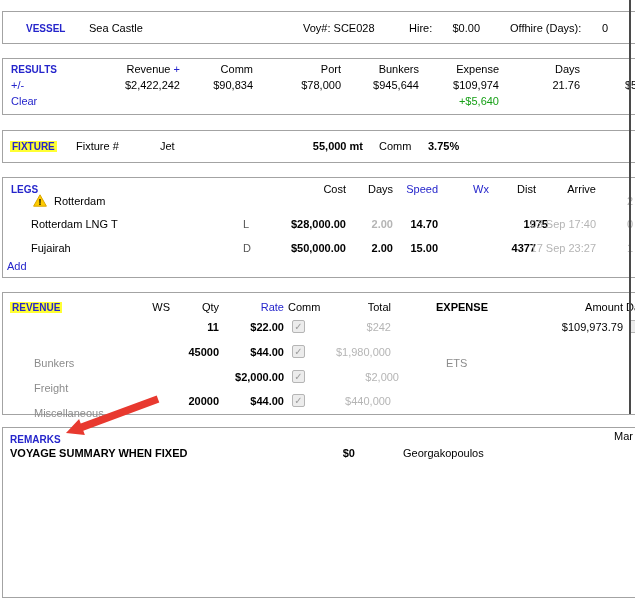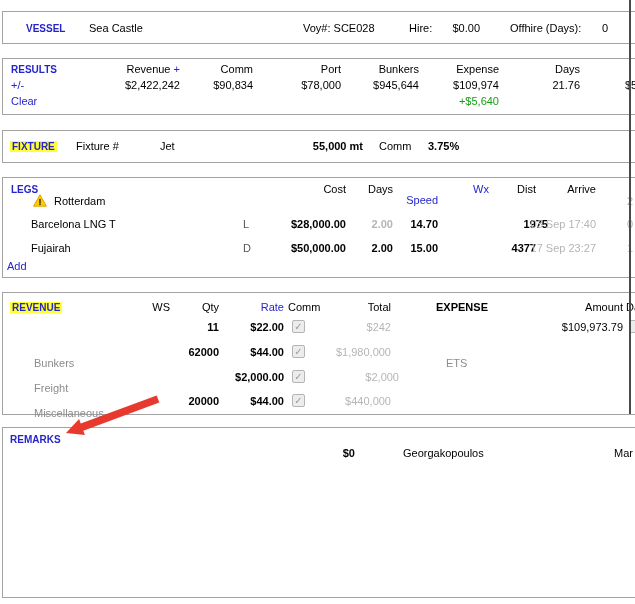--- a/index.html
+++ b/index.html
@@ -66,38 +66,38 @@
     <span class="cell" style="left:376px;top:9px;">Comm</span>
     <span class="cell bold" style="left:425px;top:9px;">3.75%</span>
     <span class="cell gray" style="left:486px;top:9px;">BP</span>
     <span class="cell gray" style="left:569px;top:9px;">Braemar</span>
   </div>
 
   <div class="panel" style="top:177px;height:101px;">
     <span class="cell sec" style="left:8px;top:5px;">LEGS</span>
     <span class="cell" style="left:268px;top:5px;"><span class="r">Cost</span></span>
     <span class="cell" style="left:315px;top:5px;"><span class="r">Days</span></span>
-    <span class="cell blue" style="left:360px;top:5px;margin-top:11px;"><span class="r">Speed</span></span>
+    <span class="cell blue" style="left:360px;top:5px;"><span class="r">Speed</span></span>
     <span class="cell blue" style="left:470px;top:5px;">Wx</span>
     <span class="cell" style="left:458px;top:5px;"><span class="r">Dist</span></span>
     <span class="cell" style="left:518px;top:5px;"><span class="r">Arrive</span></span>
 
     <div>
       <span class="cell" style="left:30px;top:16px;">
         <svg width="14" height="13" viewBox="0 0 14 13">
             <polygon points="7,0.8 13.4,12.2 0.6,12.2" fill="#ffcc00" stroke="#d9a400" stroke-width="1"></polygon>
             <text x="7" y="10.5" font-size="9" font-weight="bold" text-anchor="middle" fill="#000">!</text>
           </svg>
       </span>
       <span class="cell" style="left:51px;top:17px;">Rotterdam</span>
       <span class="cell lgray" style="left:624px;top:17px;">2</span>
     </div>
 
     <div>
-      <span class="cell" style="left:28px;top:40px;">Barcelona LNG T</span>
+      <span class="cell" style="left:28px;top:40px;">Rotterdam LNG T</span>
       <span class="cell" style="left:240px;top:40px;color:#555;">L</span>
       <span class="cell bold" style="left:268px;top:40px;"><span class="r">$28,000.00</span></span>
       <span class="cell bold lgray" style="left:315px;top:40px;"><span class="r">2.00</span></span>
       <span class="cell bold" style="left:360px;top:40px;"><span class="r">14.70</span></span>
       <span class="cell bold" style="left:470px;top:40px;"><span class="r">1975</span></span>
       <span class="cell lgray" style="left:518px;top:40px;"><span class="r">03 Sep 17:40</span></span>
       <span class="cell lgray" style="left:624px;top:40px;">0</span>
     </div>
 
     <div>
@@ -131,21 +131,21 @@
       <span class="cell bold" style="left:206px;top:28px;"><span class="r">$22.00</span></span>
       <span class="chk" style="left:289px;top:27px;">✓</span>
       <span class="cell lgray" style="left:313px;top:28px;"><span class="r">$242</span></span>
       <span class="cell gray" style="left:443px;top:28px;">ETS</span>
       <span class="cell" style="left:543px;top:28px;"><span class="r" style="width:77px;">$109,973.79</span></span>
       <span class="chk" style="left:626px;top:27px;"></span>
     </div>
 
     <div>
       <span class="cell gray" style="left:31px;top:53px;">Freight</span>
-      <span class="cell bold" style="left:141px;top:53px;"><span class="r">62000</span></span>
+      <span class="cell bold" style="left:141px;top:53px;"><span class="r">45000</span></span>
       <span class="cell bold" style="left:206px;top:53px;"><span class="r">$44.00</span></span>
       <span class="chk" style="left:289px;top:52px;">✓</span>
       <span class="cell lgray" style="left:313px;top:53px;"><span class="r">$1,980,000</span></span>
     </div>
 
     <div>
       <span class="cell gray" style="left:31px;top:78px;">Miscellaneous</span>
       <span class="cell bold" style="left:206px;top:78px;"><span class="r">$2,000.00</span></span>
       <span class="chk" style="left:289px;top:77px;">✓</span>
       <span class="cell lgray" style="left:321px;top:78px;"><span class="r">$2,000</span></span>
@@ -155,23 +155,24 @@
       <span class="cell gray" style="left:31px;top:102px;">Deadfreight</span>
       <span class="cell bold" style="left:141px;top:102px;"><span class="r">20000</span></span>
       <span class="cell bold" style="left:206px;top:102px;"><span class="r">$44.00</span></span>
       <span class="chk" style="left:289px;top:101px;">✓</span>
       <span class="cell lgray" style="left:313px;top:102px;"><span class="r">$440,000</span></span>
     </div>
   </div>
 
   <div class="panel" style="top:427px;height:171px;">
     <span class="cell sec" style="left:7px;top:5px;">REMARKS</span>
+    <span class="cell bold" style="left:7px;top:19px;">VOYAGE SUMMARY WHEN FIXED</span>
     <span class="cell bold" style="left:277px;top:19px;"><span class="r">$0</span></span>
     <span class="cell" style="left:400px;top:19px;">Georgakopoulos</span>
-    <span class="cell" style="left:611px;top:19px;">Mar</span>
+    <span class="cell" style="left:611px;top:2px;">Mar</span>
   </div>
 
   <div class="vline"></div>
 
   <svg class="overlay" width="635" height="604">
     <polygon points="66,433 79.1,419.1 80.7,423.5 156.7,395.4 159.3,402.6 83.3,430.7 84.9,435.1" fill="#e8392f"></polygon>
   </svg>
 
 </div>
 

